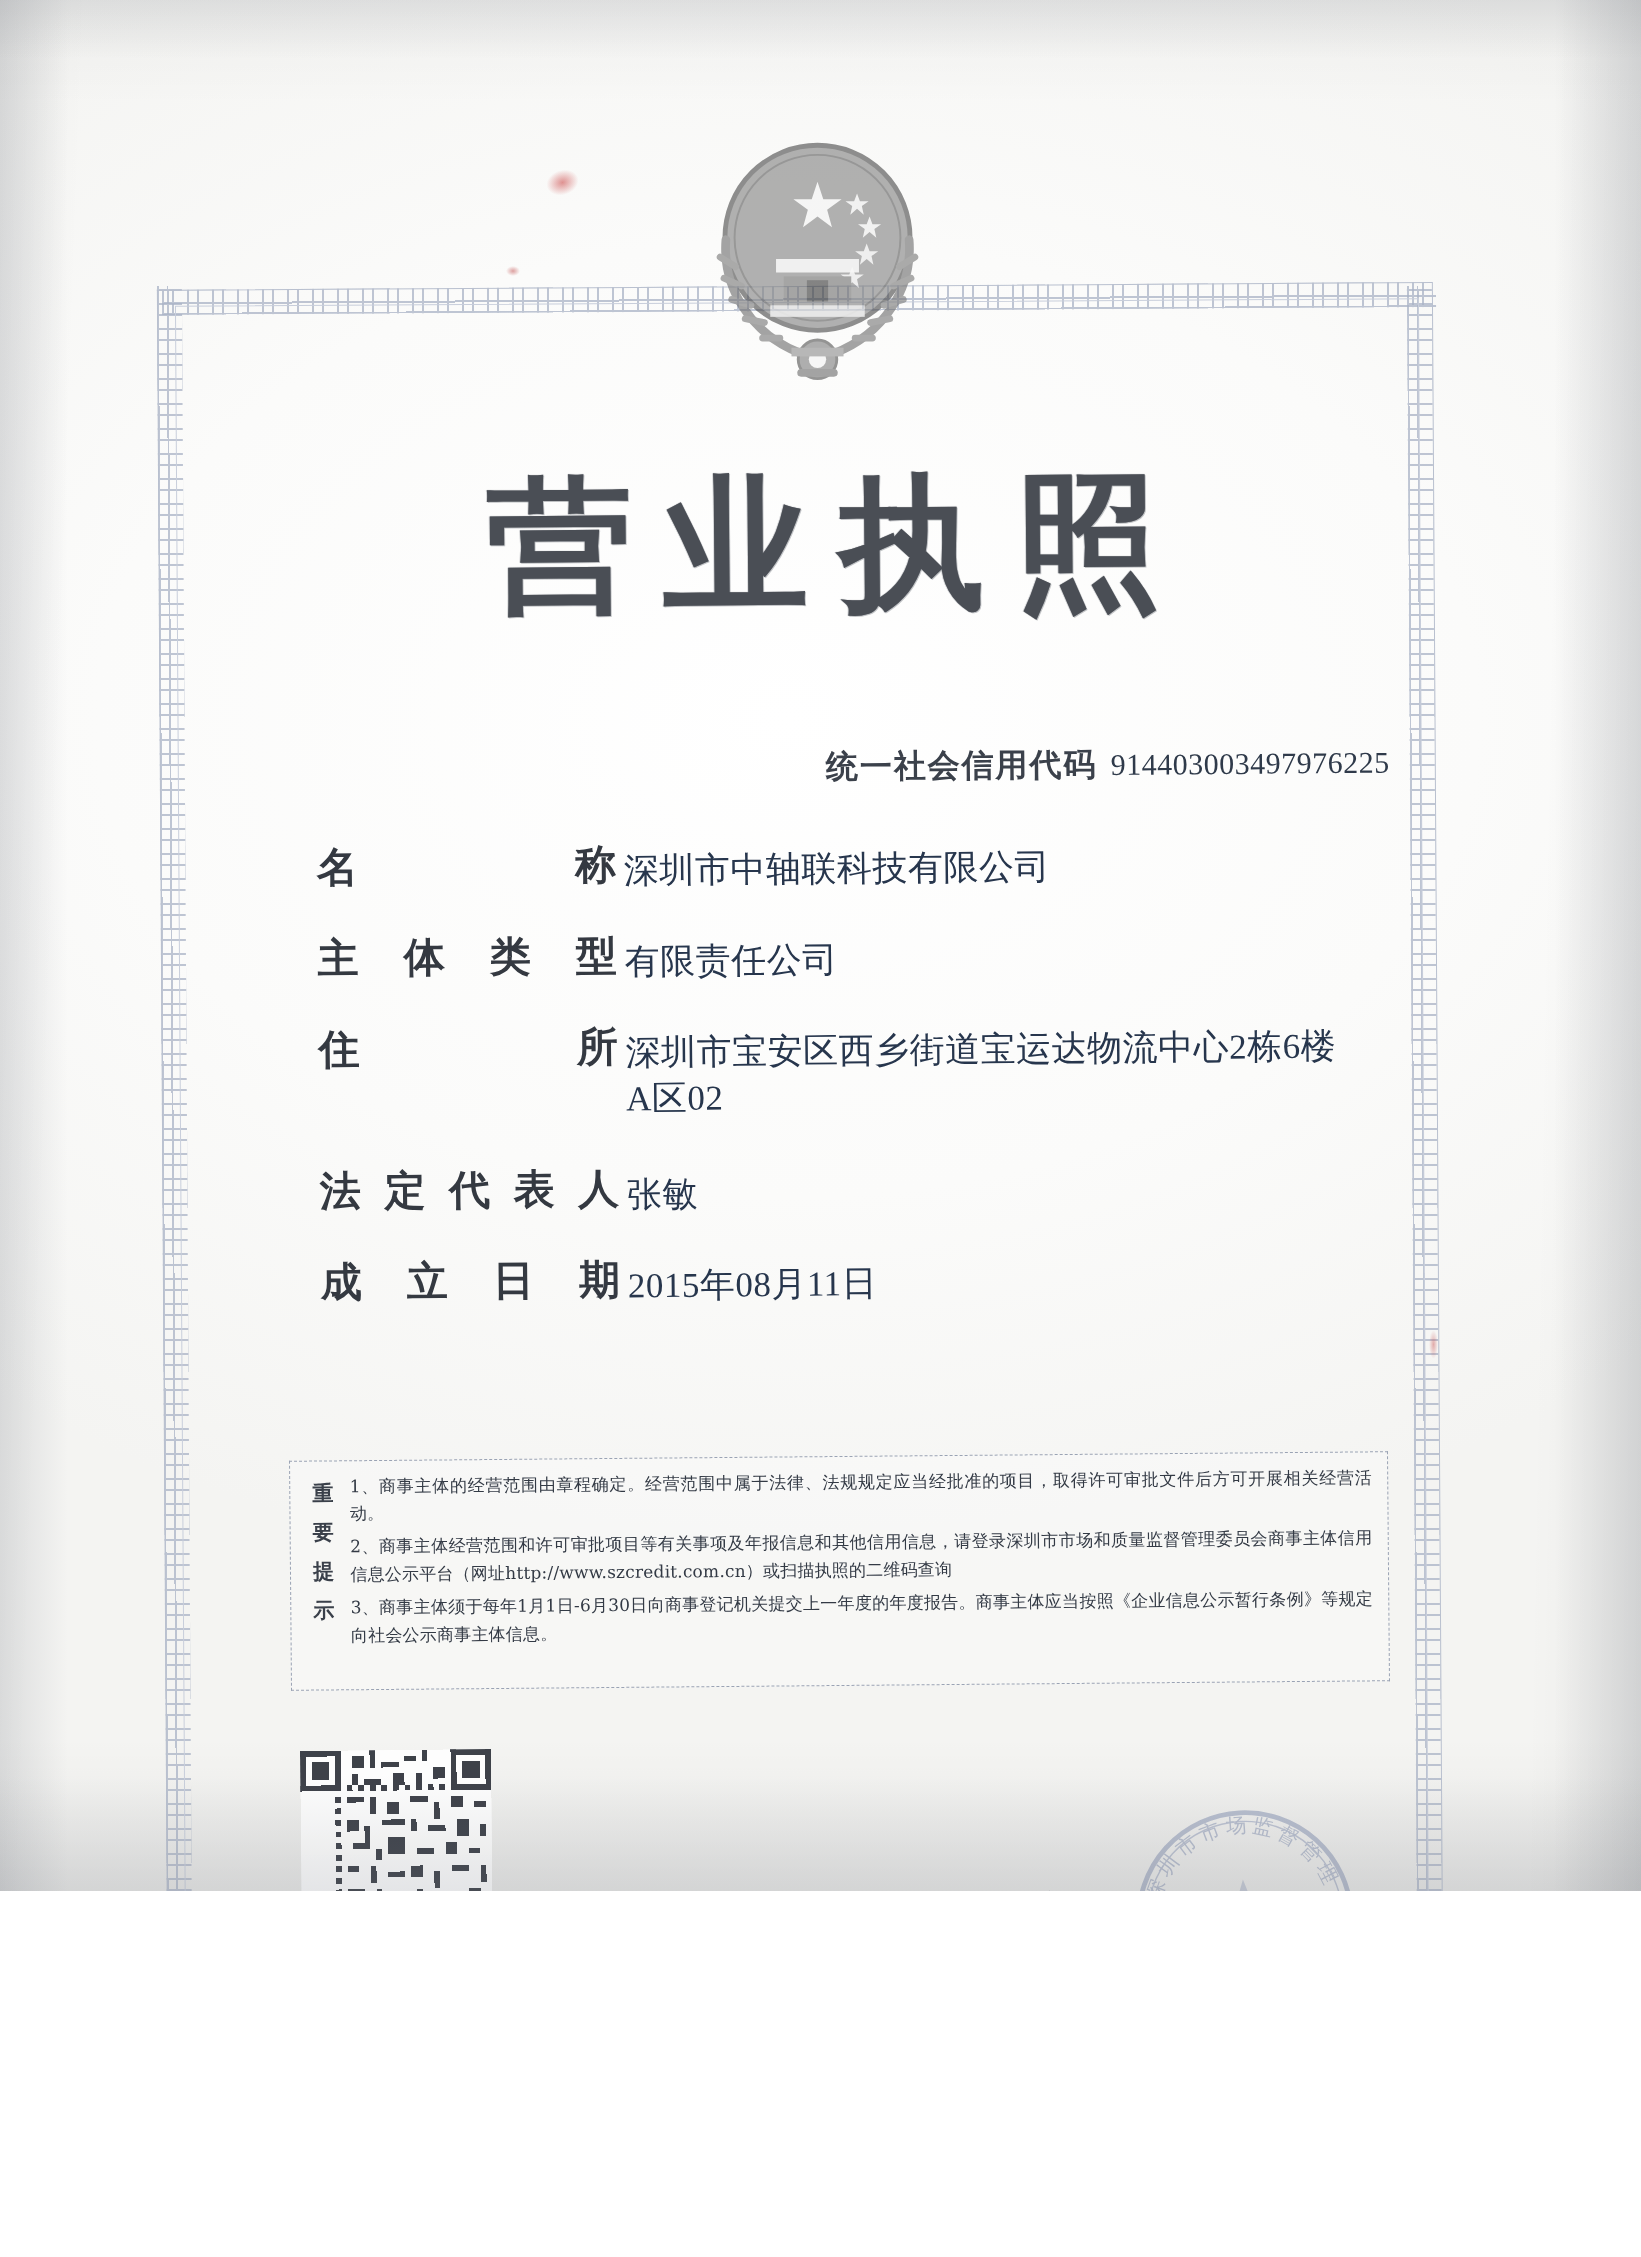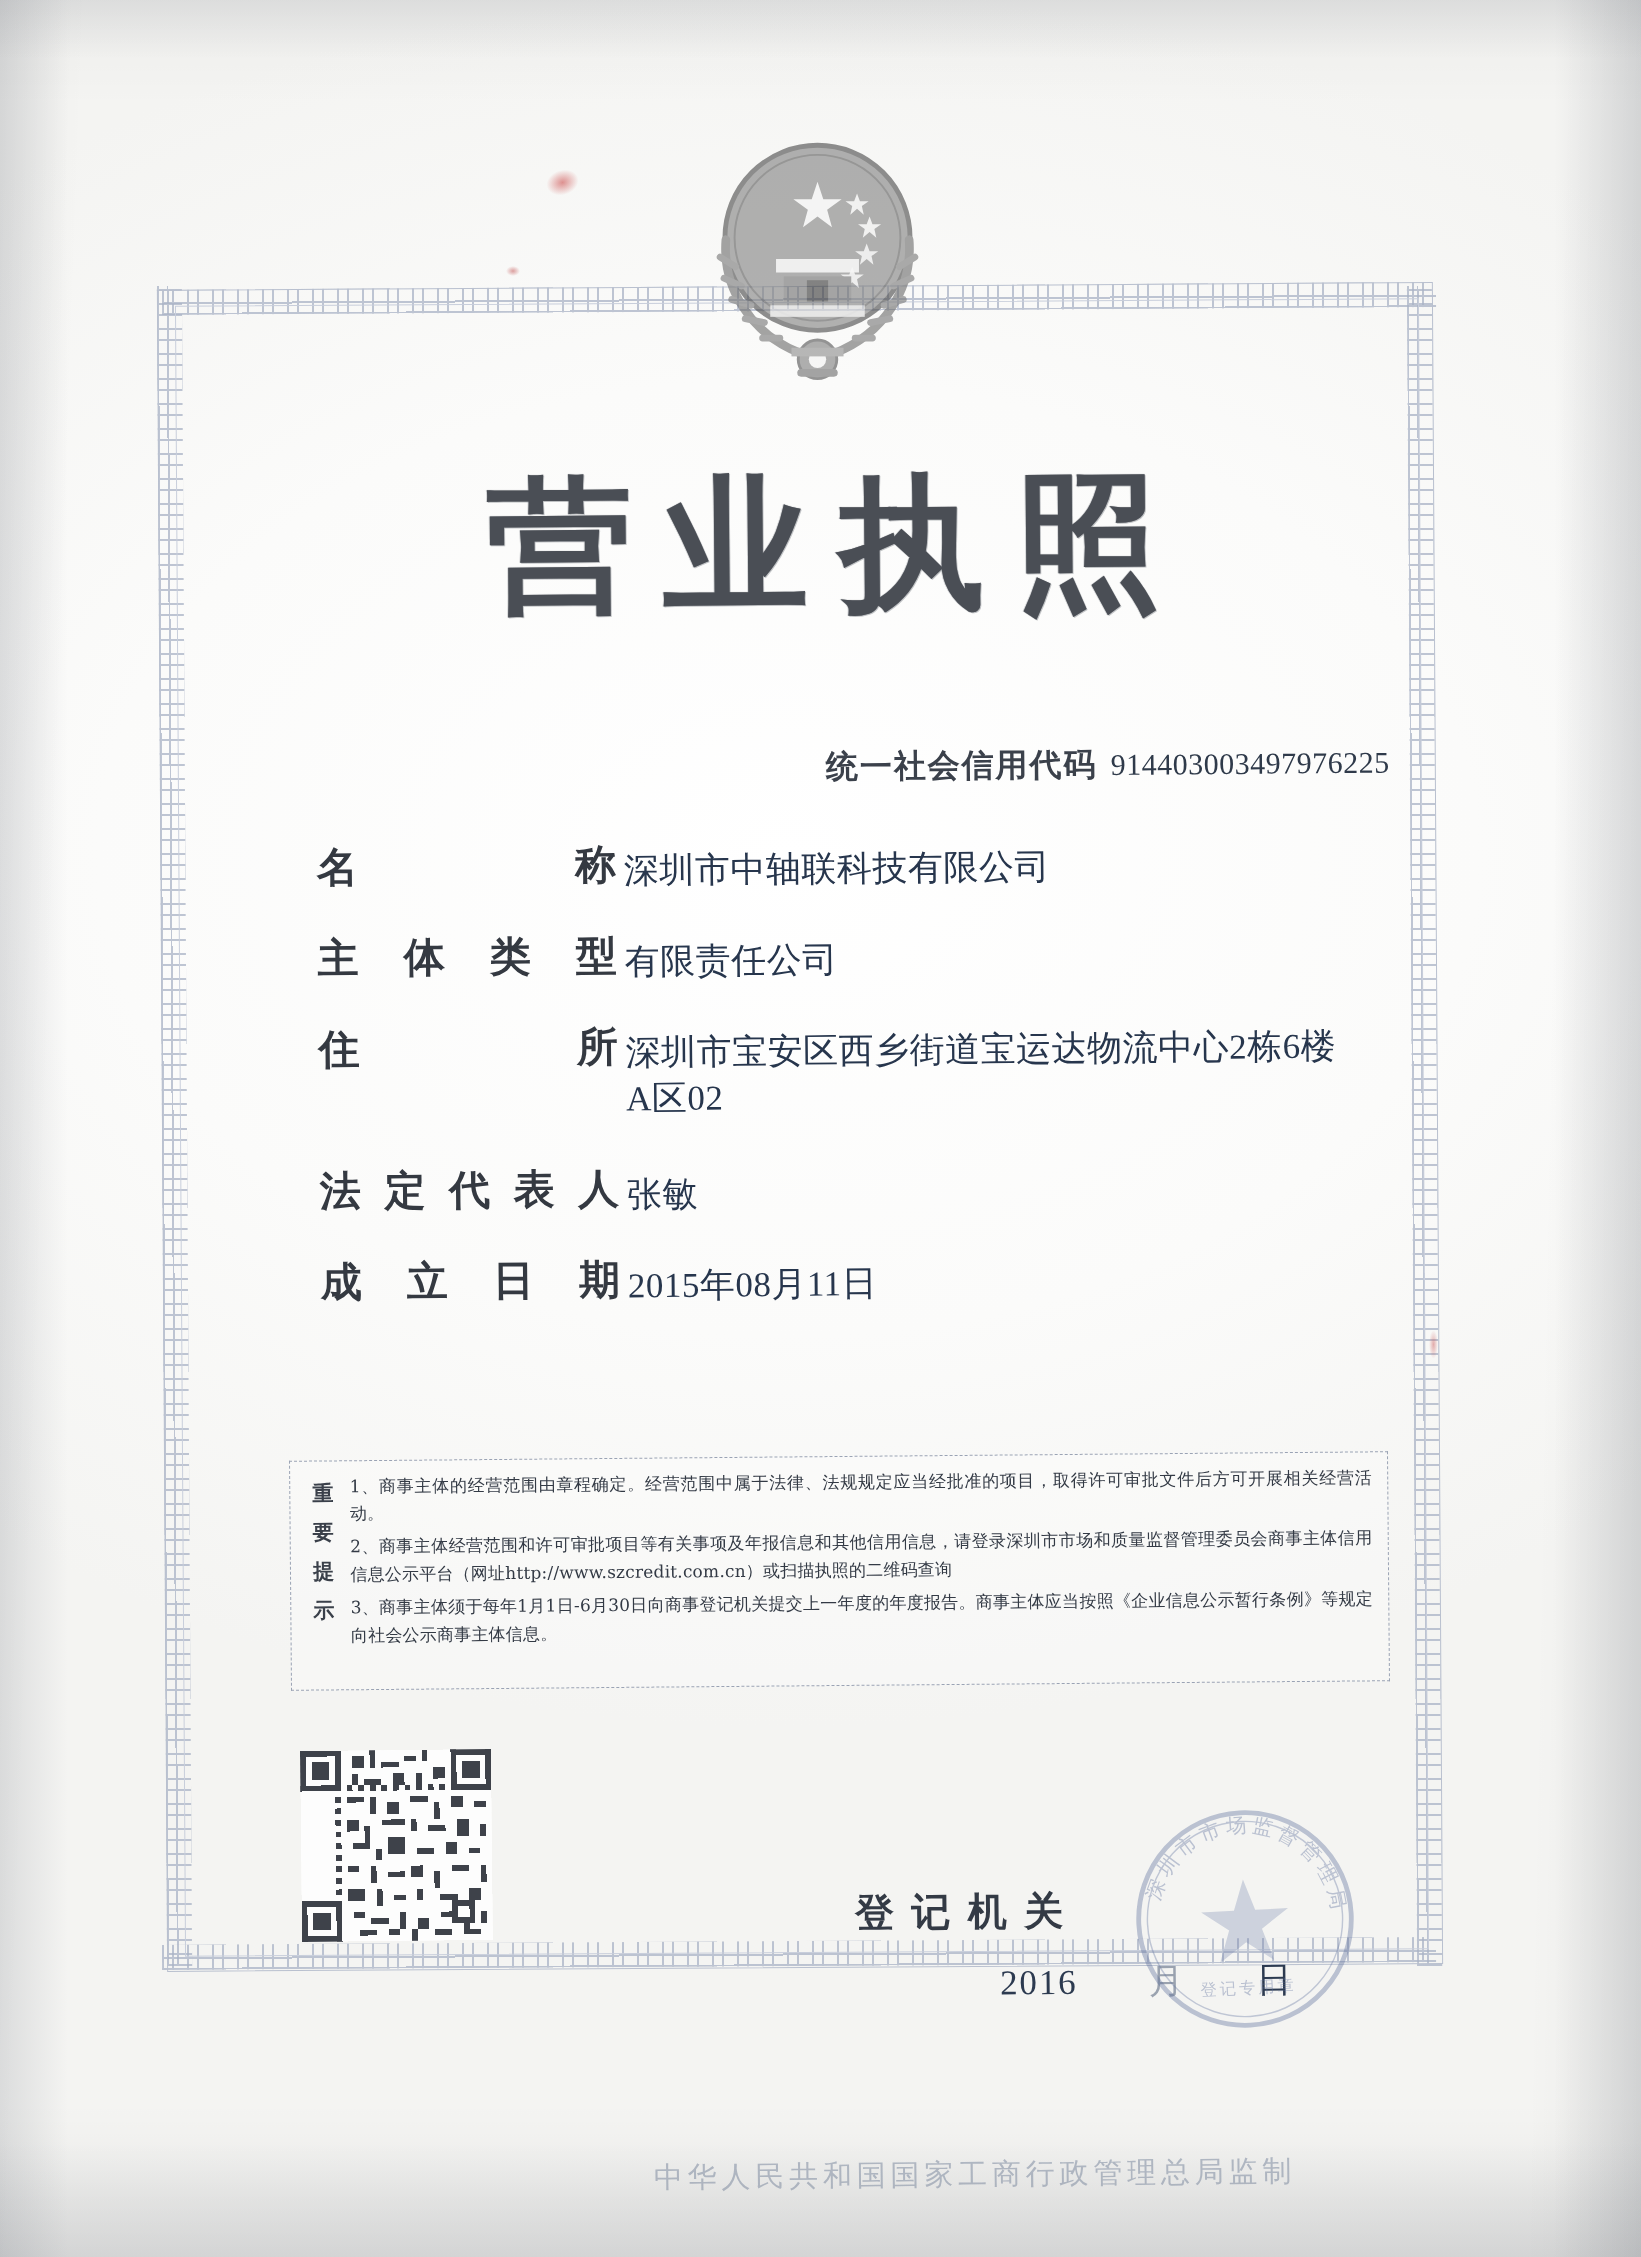--- a/index.html
+++ b/index.html
@@ -9,21 +9,21 @@
   }
   body {
     width: 1641px;
     height: 2257px;
     font-family: "Liberation Serif", serif;
     overflow: hidden;
   }
   .scan {
     position: relative;
     width: 1641px;
-    height: 2257px;
+    height: 1891px;
     background:
       radial-gradient(ellipse 1255px 869px at 48% 38%, #ffffff 0%, #fbfbfa 55%, #f4f4f2 100%),
       linear-gradient(160deg, #fdfdfc 0%, #f6f6f4 60%, #eeeeec 100%);
     overflow: hidden;
   }
   
   .grain {
     position: absolute;
     inset: 0;
     background:

